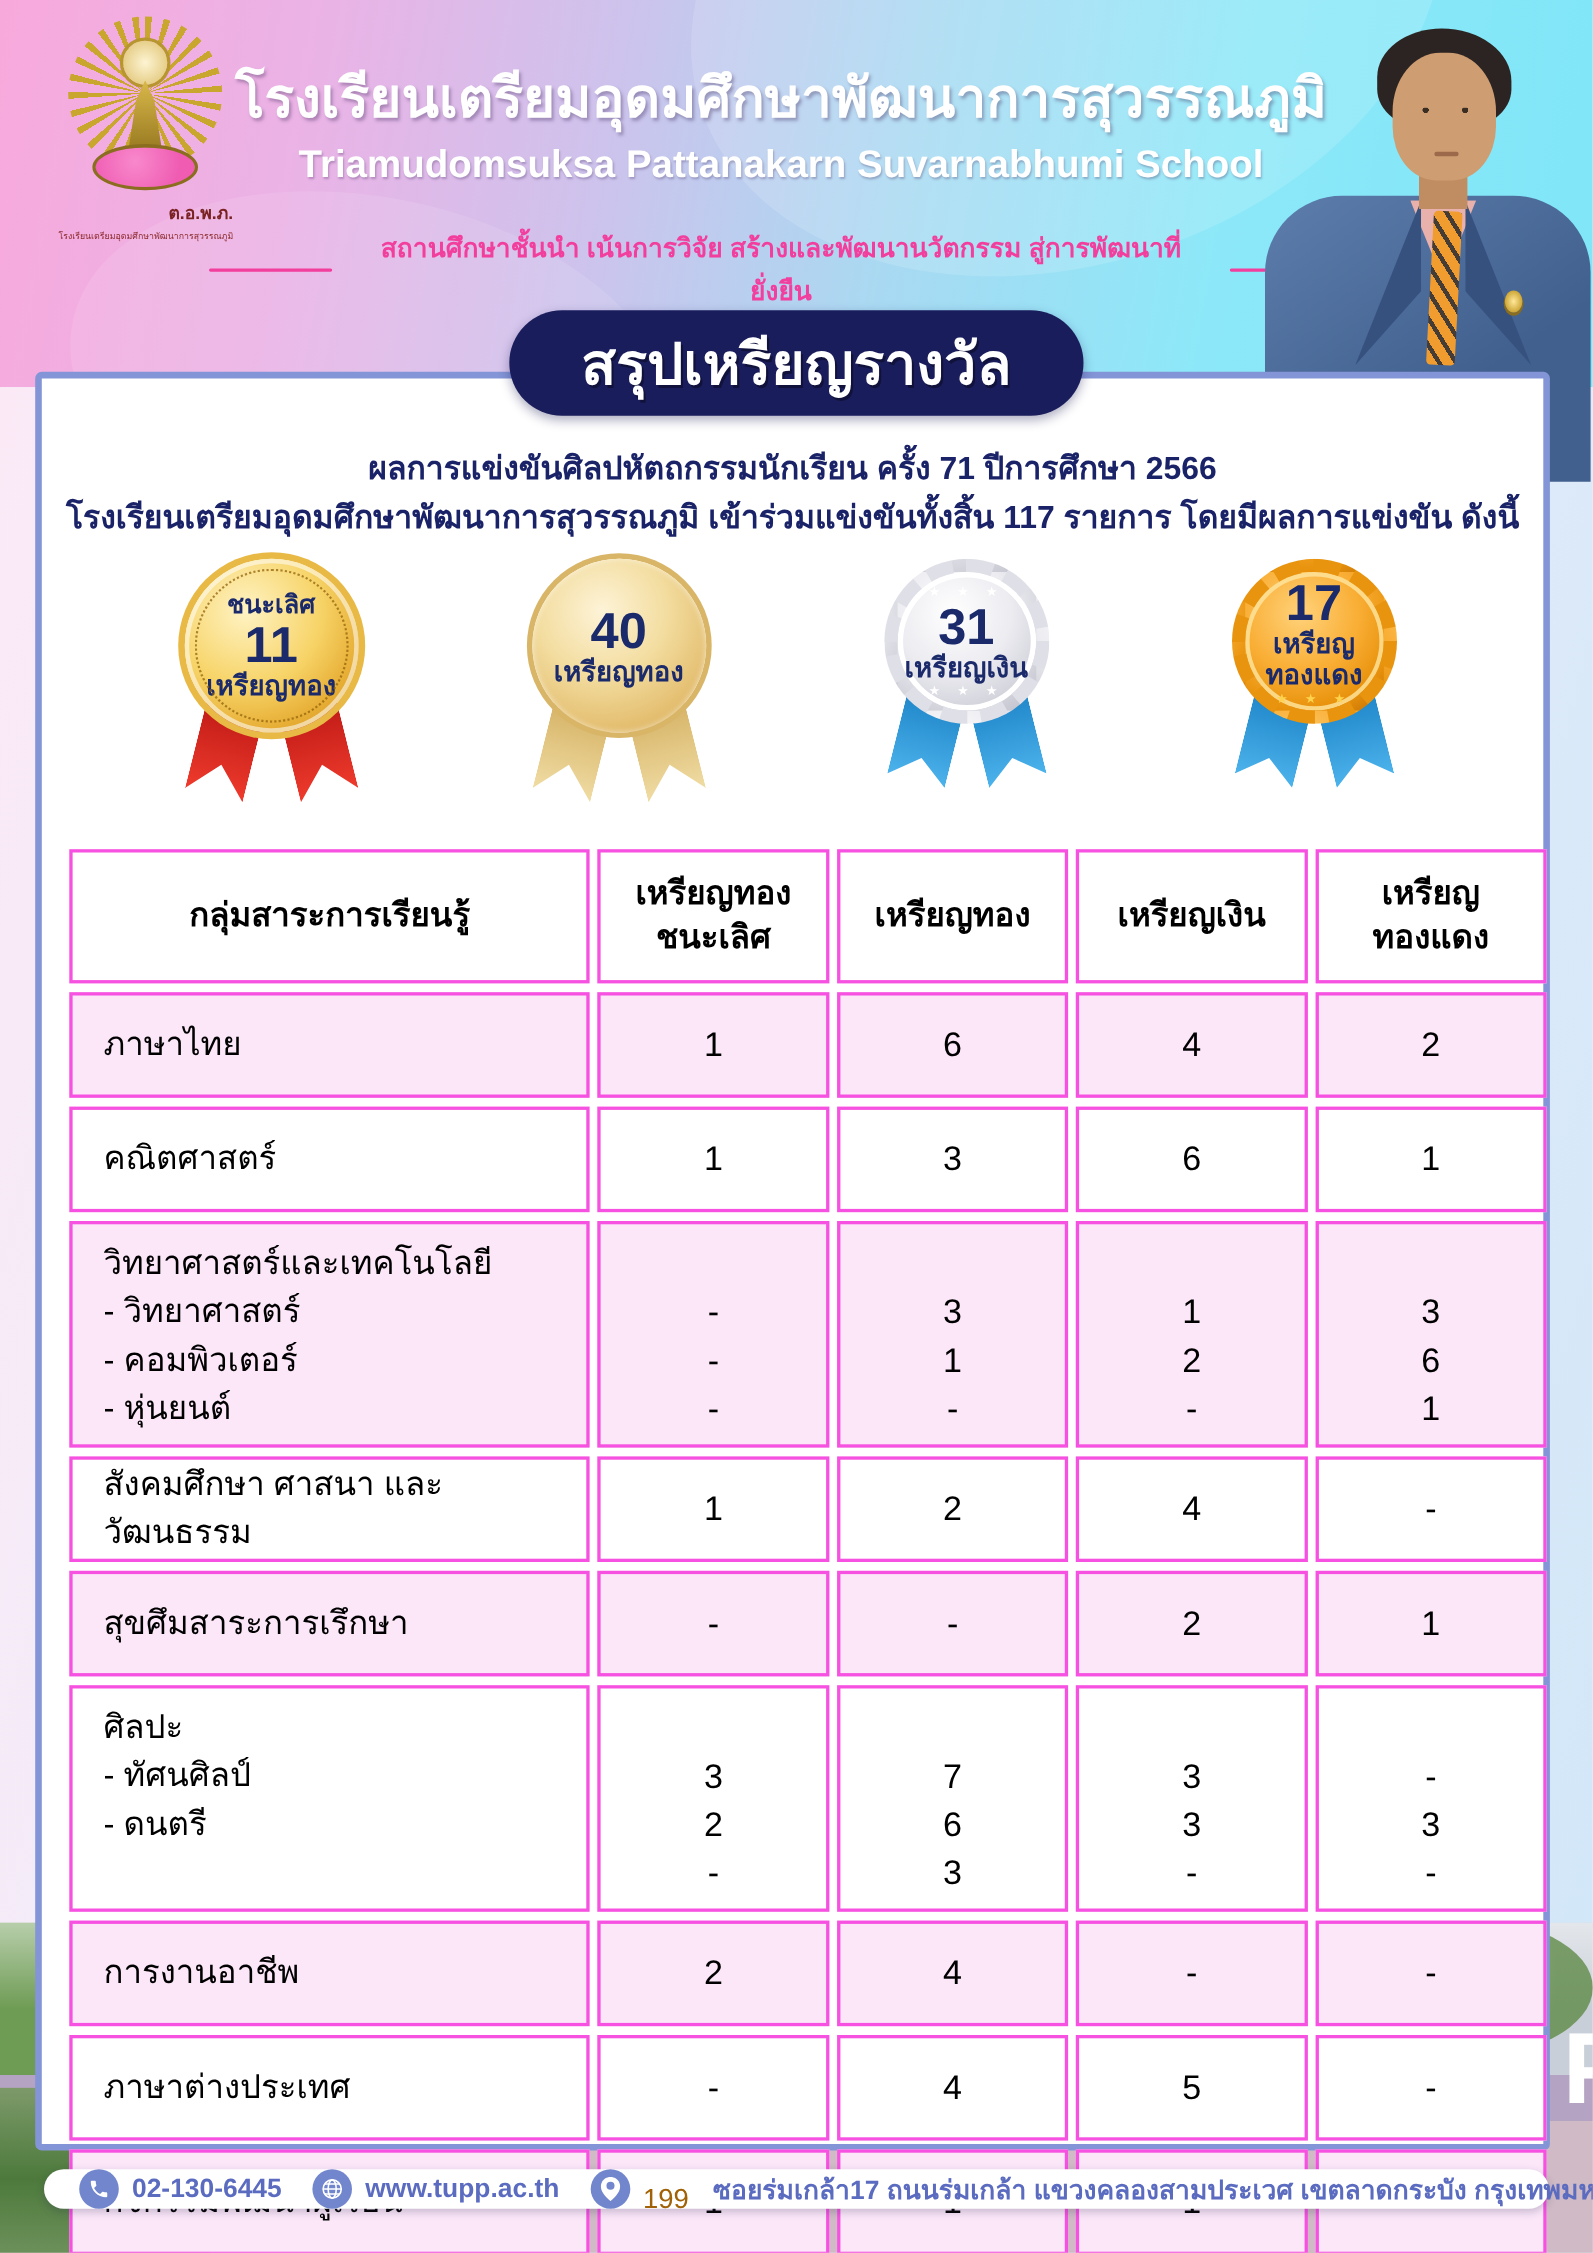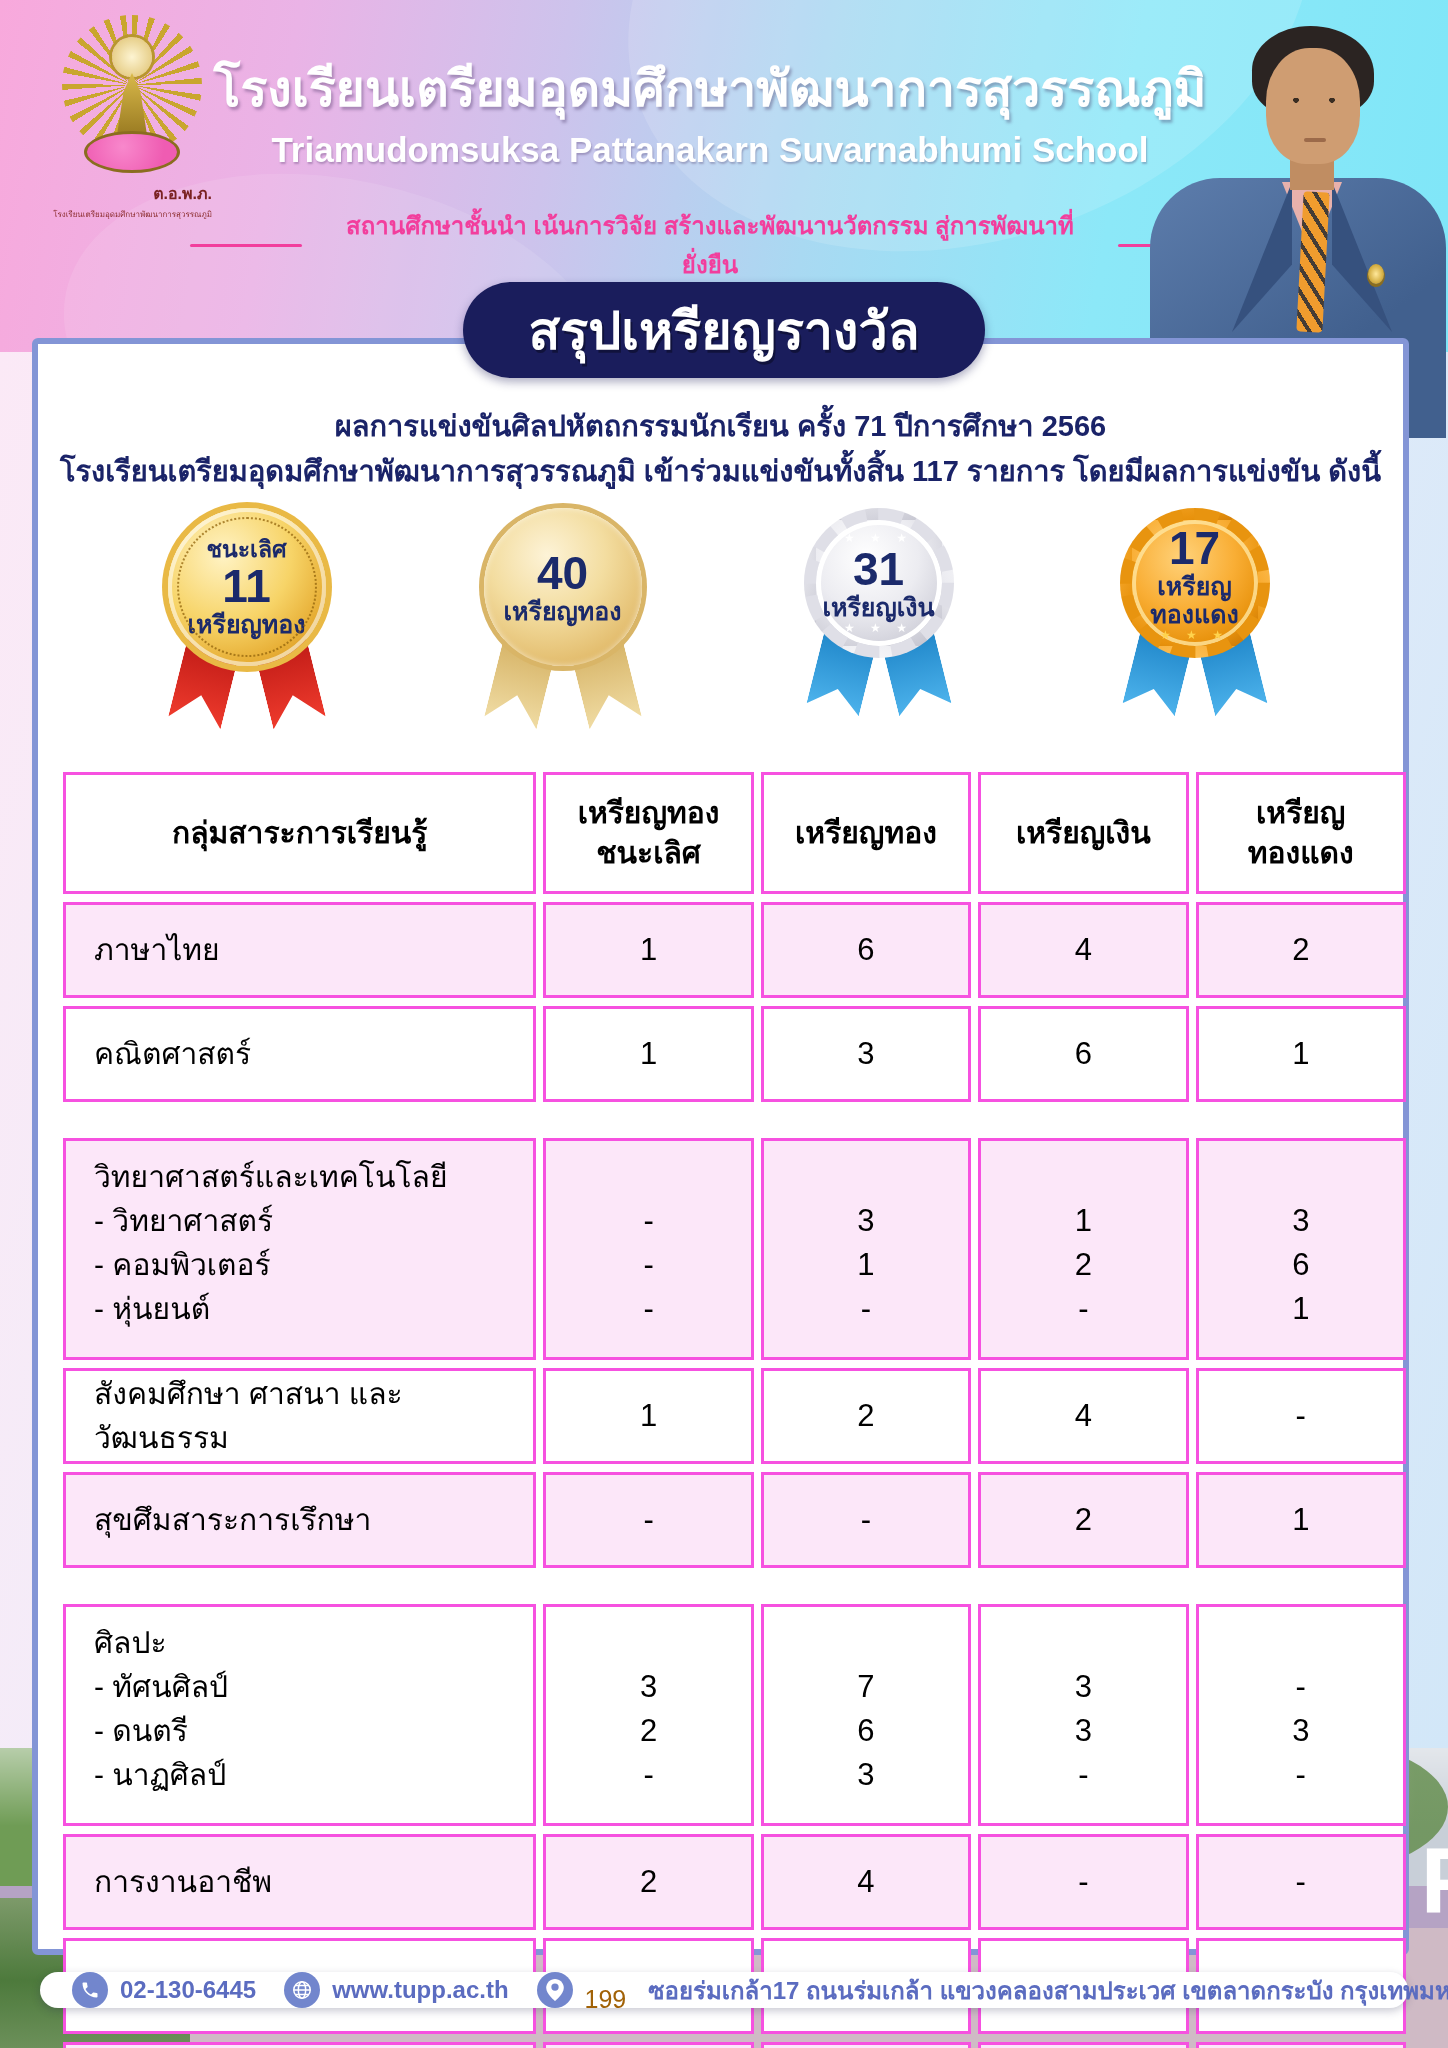--- a/index.html
+++ b/index.html
@@ -161,21 +161,21 @@
   }
   .cell { border:3px solid #f651e0; background:#ffffff; color:#000;
     display:flex; flex-direction:column; justify-content:center; min-height:96px; }
   .cell.pink { background:#fce7f9; }
   .cell.hdr { min-height:122px; font-weight:bold; text-align:center; }
   .cell.hdr .ln { font-size:30px; line-height:40px; }
   .cell.lbl { text-align:left; padding-left:28px; padding-right:10px; }
   .cell.val { text-align:center; }
   .cell .ln { font-size:30px; line-height:44px; }
   .cell.val .ln { font-size:31px; }
-  .cell.multi { padding-top:14px; padding-bottom:26px; justify-content:flex-start;margin-top:28px; }
+  .cell.multi { padding-top:14px; padding-bottom:10px; justify-content:flex-start; }
 
   
   .footer-bar {
     position:absolute; left:40px; right:40px; top:1972px; height:36px; z-index:6;
     background:#ffffff; border-radius:26px; box-shadow:0 3px 8px rgba(40,40,80,.25);
     display:flex; align-items:center; padding:0 32px; gap:14px; white-space:nowrap;
   }
   .f-item { display:flex; align-items:center; gap:12px; }
   .f-sep { flex:1; }
   .f-icon { width:36px; height:36px; border-radius:50%; background:#7286cd;
@@ -390,21 +390,20 @@
       <div class="cell pink val">
         <div class="ln">2</div>
       </div>
       <div class="cell pink val">
         <div class="ln">1</div>
       </div>
       <div class="cell lbl multi">
         <div class="ln">ศิลปะ</div>
         <div class="ln">- ทัศนศิลป์</div>
         <div class="ln">- ดนตรี</div>
-        <div class="ln">- นาฏศิลป์</div>
       </div>
       <div class="cell val multi">
         <div class="ln">&nbsp;</div>
         <div class="ln">3</div>
         <div class="ln">2</div>
         <div class="ln">-</div>
       </div>
       <div class="cell val multi">
         <div class="ln">&nbsp;</div>
         <div class="ln">7</div>

